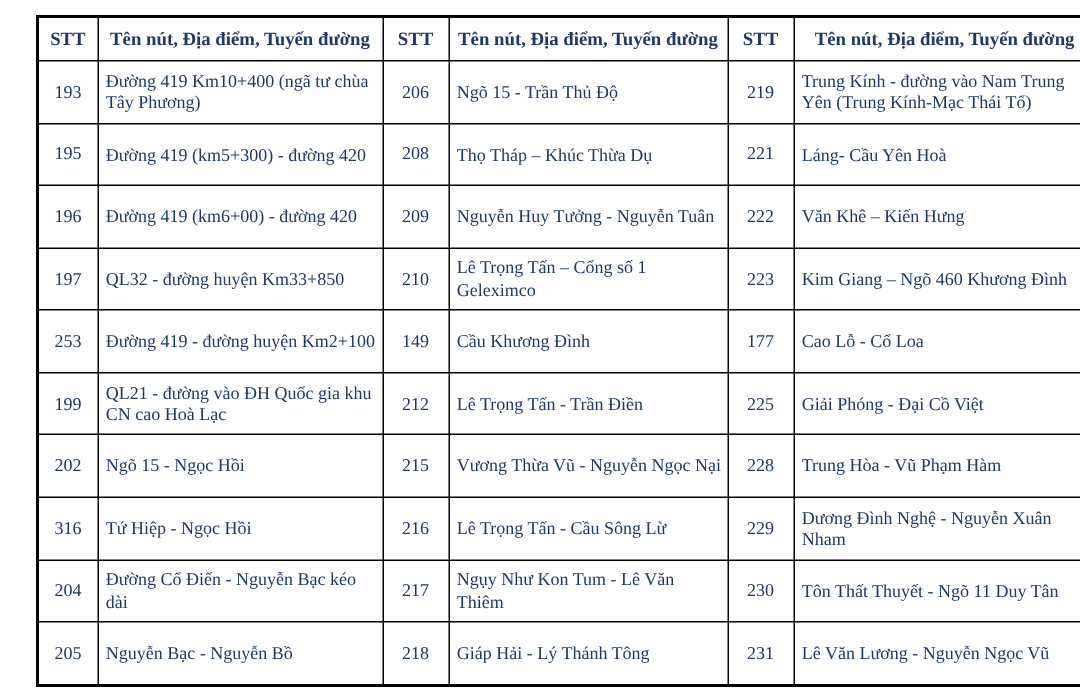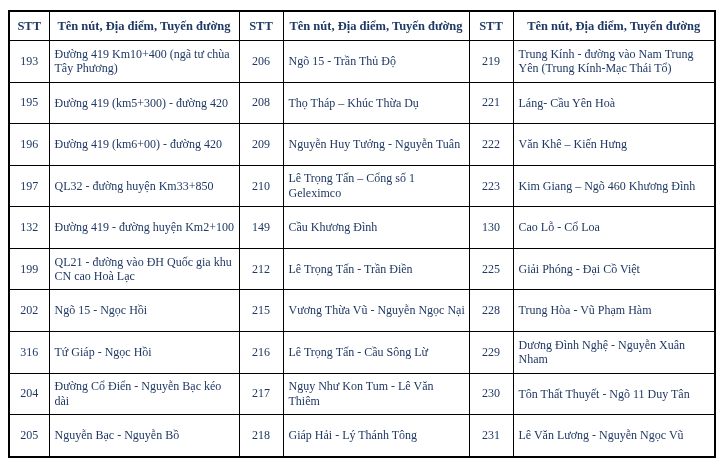--- a/index.html
+++ b/index.html
@@ -1,21 +1,21 @@
 <!DOCTYPE html>
 <html><head>
 <meta charset="utf-8">
 <style>
   html,body{margin:0;padding:0;background:#ffffff;}
   .page{
     position:relative;
     width:592px;height:466px;
     background:#ffffff;
     box-sizing:border-box;
-    padding:10px 6px 8px 8px;
+    padding:10px 6px 8px 24px;
     font-family:"Liberation Serif","DejaVu Serif",serif;
   }
   table.junction-table{
     border-collapse:collapse;
     table-layout:fixed;
     width:706px;
     height:448px;
     border:2px solid #000000;
   }
   .junction-table th,
@@ -95,46 +95,46 @@
       </tr>
       <tr>
         <td class="stt">197</td>
         <td class="name">QL32 - đường huyện Km33+850</td>
         <td class="stt">210</td>
         <td class="name">Lê Trọng Tấn – Cổng số 1 Geleximco</td>
         <td class="stt">223</td>
         <td class="name">Kim Giang – Ngõ 460 Khương Đình</td>
       </tr>
       <tr>
-        <td class="stt">132</td>
+        <td class="stt">253</td>
         <td class="name">Đường 419 - đường huyện Km2+100</td>
         <td class="stt">149</td>
         <td class="name">Cầu Khương Đình</td>
-        <td class="stt">130</td>
+        <td class="stt">177</td>
         <td class="name">Cao Lỗ - Cổ Loa</td>
       </tr>
       <tr>
         <td class="stt">199</td>
         <td class="name">QL21 - đường vào ĐH Quốc gia khu CN cao Hoà Lạc</td>
         <td class="stt">212</td>
         <td class="name">Lê Trọng Tấn - Trần Điền</td>
         <td class="stt">225</td>
         <td class="name">Giải Phóng - Đại Cồ Việt</td>
       </tr>
       <tr>
         <td class="stt">202</td>
         <td class="name">Ngõ 15 - Ngọc Hồi</td>
         <td class="stt">215</td>
         <td class="name">Vương Thừa Vũ - Nguyễn Ngọc Nại</td>
         <td class="stt">228</td>
         <td class="name">Trung Hòa - Vũ Phạm Hàm</td>
       </tr>
       <tr>
         <td class="stt">316</td>
-        <td class="name">Tứ Giáp - Ngọc Hồi</td>
+        <td class="name">Tứ Hiệp - Ngọc Hồi</td>
         <td class="stt">216</td>
         <td class="name">Lê Trọng Tấn - Cầu Sông Lừ</td>
         <td class="stt">229</td>
         <td class="name">Dương Đình Nghệ - Nguyễn Xuân Nham</td>
       </tr>
       <tr>
         <td class="stt">204</td>
         <td class="name">Đường Cổ Điển - Nguyễn Bạc kéo dài</td>
         <td class="stt">217</td>
         <td class="name">Ngụy Như Kon Tum - Lê Văn Thiêm</td>

